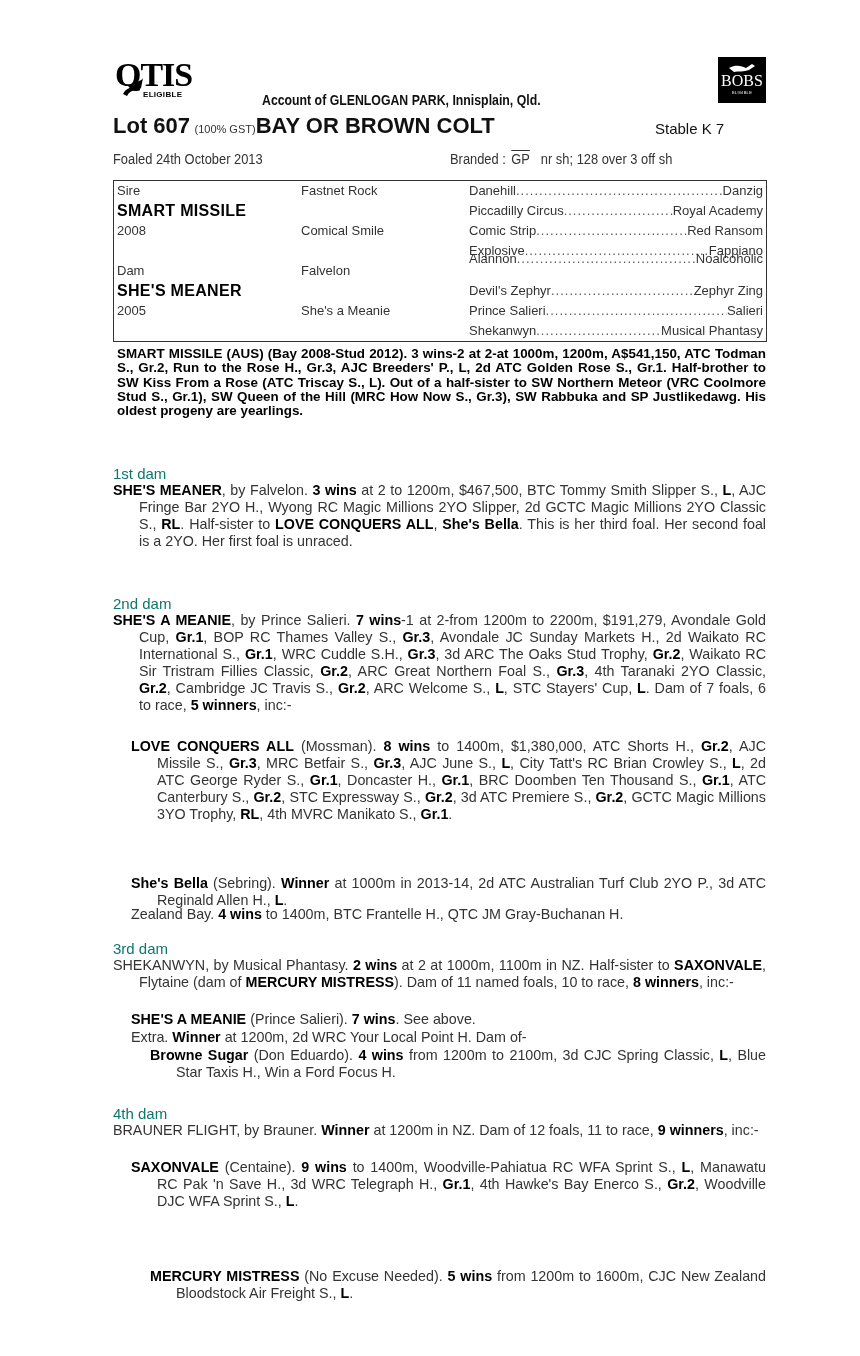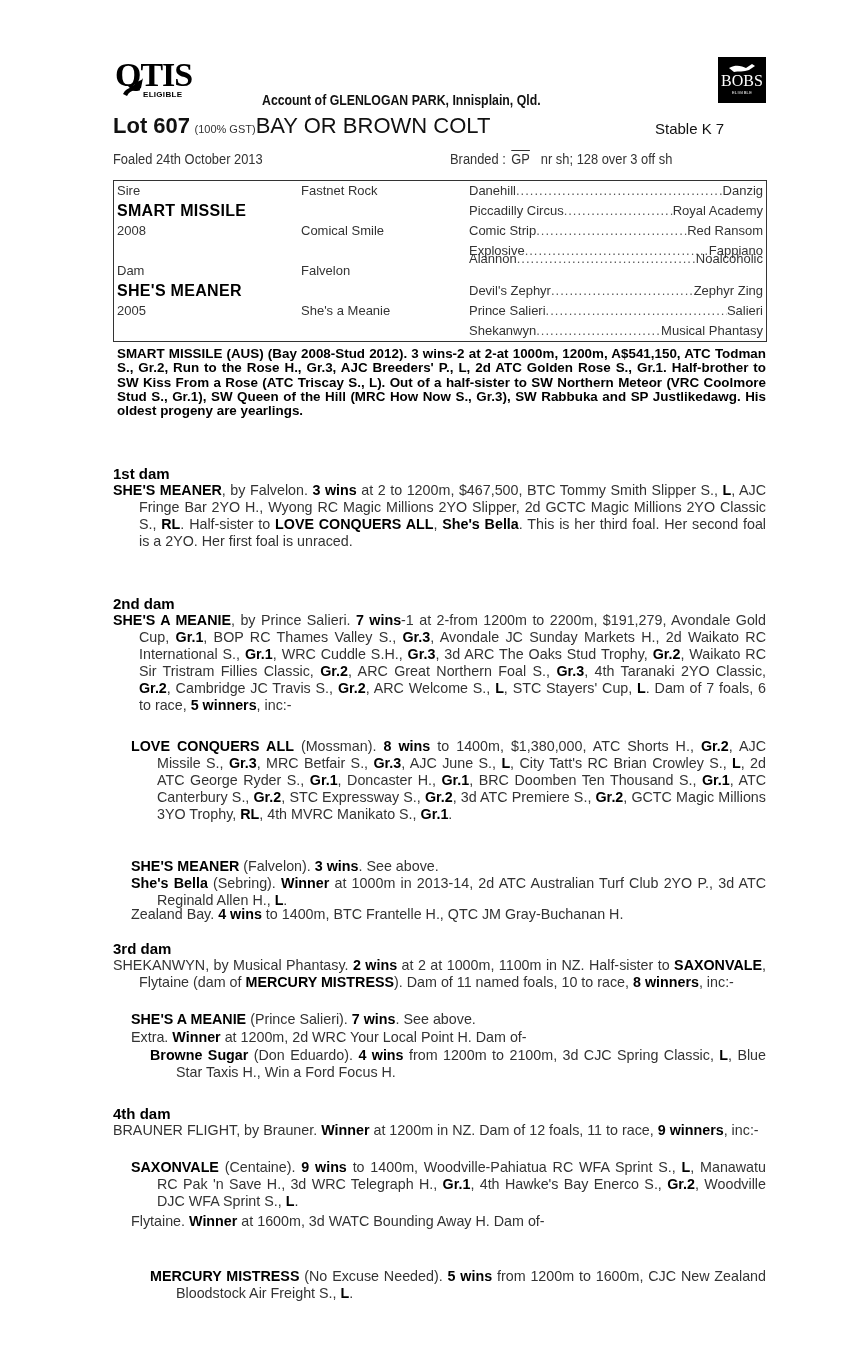--- a/index.html
+++ b/index.html
@@ -13,42 +13,42 @@
   .otis-horse { position: absolute; left: 6px; top: 14px; width: 24px; height: 22px; }
   .logo-bobs { position: absolute; left: 718px; top: 57px; width: 48px; height: 46px; background: #000; color: #fff; text-align: center; }
   .bobs-text { position: absolute; left: 0; right: 0; top: 18px; font-family: "Liberation Serif", serif; font-size: 16px; line-height: 12px; }
   .bobs-sub { position: absolute; left: 0; right: 0; top: 33px; font-size: 4px; letter-spacing: 0.3px; }
   .bobs-bird { position: absolute; left: 10px; top: 5px; width: 28px; height: 12px; }
 
   .account { position: absolute; left: 262px; top: 91px; font-size: 15px; font-weight: bold; transform: scaleX(0.82); transform-origin: left top; white-space: nowrap; }
   .lot-line { position: absolute; left: 113px; top: 113px; white-space: nowrap; }
   .lot-no { font-size: 22px; font-weight: bold; }
   .gst { font-size: 11px; color: #333; }
-  .colt { font-size: 22px; font-weight: normal; }
+  .colt { font-size: 22px; font-weight: bold; }
   .stable { position: absolute; left: 655px; top: 120px; font-size: 15px; font-weight: normal; white-space: nowrap; }
   .foaled { position: absolute; left: 113px; top: 151px; font-size: 14px; color: #333; white-space: nowrap; transform: scaleX(0.92); transform-origin: left top; }
   .branded { position: absolute; left: 450px; top: 151px; font-size: 14px; color: #333; white-space: nowrap; transform: scaleX(0.92); transform-origin: left top; }
   .brand-mark { position: relative; display: inline-block; text-decoration: overline; margin: 0 8px 0 2px; }
 
   
   .ped-box { position: absolute; left: 113px; top: 180px; width: 654px; height: 162px; border: 1.5px solid #333; box-sizing: border-box; }
   .ped-row { position: absolute; height: 20px; font-size: 13px; color: #333; white-space: nowrap; }
   .c1 { left: 3px; }
   .c2 { left: 187px; }
   .c3 { left: 355px; width: 294px; display: flex; }
   .c3 .a { flex: 0 0 auto; }
   .c3 .dots { flex: 1 1 auto; overflow: hidden; white-space: nowrap; letter-spacing: 1px; color: #555; }
   .c3 .b { flex: 0 0 auto; }
   .bold-name { font-weight: 900; font-size: 16px; color: #000; letter-spacing: 0.3px; }
 
   
   .sire-summary { position: absolute; left: 117px; top: 347px; width: 649px; font-size: 13.4px; font-weight: 900; line-height: 14.3px; text-align: justify; color: #000; }
 
   
-  .sec-title { position: absolute; left: 113px; font-size: 15px; font-weight: 700; color: #000000; }
+  .sec-title { position: absolute; left: 113px; font-size: 15px; font-weight: 400; color: #0f766e; }
   .para { position: absolute; font-size: 14.3px; line-height: 17.1px; color: #333; text-align: justify; }
   .para b { color: #000; font-weight: 900; }
   .hang { text-indent: -26px; }
 </style>
 </head>
 <body>
 
 <div class="page">
 
   <div class="logo-otis">
@@ -140,37 +140,35 @@
   <div class="sire-summary">SMART MISSILE (AUS) (Bay 2008-Stud 2012). 3 wins-2 at 2-at 1000m, 1200m, A$541,150, ATC Todman S., Gr.2, Run to the Rose H., Gr.3, AJC Breeders' P., L, 2d ATC Golden Rose S., Gr.1. Half-brother to SW Kiss From a Rose (ATC Triscay S., L). Out of a half-sister to SW Northern Meteor (VRC Coolmore Stud S., Gr.1), SW Queen of the Hill (MRC How Now S., Gr.3), SW Rabbuka and SP Justlikedawg. His oldest progeny are yearlings.</div>
 
   <div class="sec-title" style="top:465px">1st dam</div>
   <div class="para hang" style="left:139px; top:482px; width:627px;"><b>SHE'S MEANER</b><span>, by Falvelon. </span><b>3 wins</b><span> at 2 to 1200m, $467,500, BTC Tommy Smith Slipper S., </span><b>L</b><span>, AJC Fringe Bar 2YO H., Wyong RC Magic Millions 2YO Slipper, 2d GCTC Magic Millions 2YO Classic S., </span><b>RL</b><span>. Half-sister to </span><b>LOVE CONQUERS ALL</b><span>, </span><b>She's Bella</b><span>. This is her third foal. Her second foal is a 2YO. Her first foal is unraced.</span></div>
 
   <div class="sec-title" style="top:595px">2nd dam</div>
   <div class="para hang" style="left:139px; top:612px; width:627px;"><b>SHE'S A MEANIE</b><span>, by Prince Salieri. </span><b>7 wins</b><span>-1 at 2-from 1200m to 2200m, $191,279, Avondale Gold Cup, </span><b>Gr.1</b><span>, BOP RC Thames Valley S., </span><b>Gr.3</b><span>, Avondale JC Sunday Markets H., 2d Waikato RC International S., </span><b>Gr.1</b><span>, WRC Cuddle S.H., </span><b>Gr.3</b><span>, 3d ARC The Oaks Stud Trophy, </span><b>Gr.2</b><span>, Waikato RC Sir Tristram Fillies Classic, </span><b>Gr.2</b><span>, ARC Great Northern Foal S., </span><b>Gr.3</b><span>, 4th Taranaki 2YO Classic, </span><b>Gr.2</b><span>, Cambridge JC Travis S., </span><b>Gr.2</b><span>, ARC Welcome S., </span><b>L</b><span>, STC Stayers' Cup, </span><b>L</b><span>. Dam of 7 foals, 6 to race, </span><b>5 winners</b><span>, inc:-</span></div>
 
   <div class="para hang" style="left:157px; top:738px; width:609px;"><b>LOVE CONQUERS ALL</b><span> (Mossman). </span><b>8 wins</b><span> to 1400m, $1,380,000, ATC Shorts H., </span><b>Gr.2</b><span>, AJC Missile S., </span><b>Gr.3</b><span>, MRC Betfair S., </span><b>Gr.3</b><span>, AJC June S., </span><b>L</b><span>, City Tatt's RC Brian Crowley S., </span><b>L</b><span>, 2d ATC George Ryder S., </span><b>Gr.1</b><span>, Doncaster H., </span><b>Gr.1</b><span>, BRC Doomben Ten Thousand S., </span><b>Gr.1</b><span>, ATC Canterbury S., </span><b>Gr.2</b><span>, STC Expressway S., </span><b>Gr.2</b><span>, 3d ATC Premiere S., </span><b>Gr.2</b><span>, GCTC Magic Millions 3YO Trophy, </span><b>RL</b><span>, 4th MVRC Manikato S., </span><b>Gr.1</b><span>.</span></div>
 
-  <div class="para hang" style="left:157px; top:858px; width:609px;"><b>SHE'S MEANER</b><span> (Falvelon). </span><b>3 wins</b><span>. See above.</span></div>
 
   <div class="para hang" style="left:157px; top:875px; width:609px;"><b>She's Bella</b><span> (Sebring). </span><b>Winner</b><span> at 1000m in 2013-14, 2d ATC Australian Turf Club 2YO P., 3d ATC Reginald Allen H., </span><b>L</b><span>.</span></div>
 
   <div class="para" style="left:131px; top:906px; width:635px;"><span>Zealand Bay. </span><b>4 wins</b><span> to 1400m, BTC Frantelle H., QTC JM Gray-Buchanan H.</span></div>
 
   <div class="sec-title" style="top:940px">3rd dam</div>
   <div class="para hang" style="left:139px; top:957px; width:627px;"><span>SHEKANWYN, by Musical Phantasy. </span><b>2 wins</b><span> at 2 at 1000m, 1100m in NZ. Half-sister to </span><b>SAXONVALE</b><span>, Flytaine (dam of </span><b>MERCURY MISTRESS</b><span>). Dam of 11 named foals, 10 to race, </span><b>8 winners</b><span>, inc:-</span></div>
 
   <div class="para" style="left:131px; top:1011px; width:635px;"><b>SHE'S A MEANIE</b><span> (Prince Salieri). </span><b>7 wins</b><span>. See above.</span></div>
 
   <div class="para" style="left:131px; top:1029px; width:635px;"><span>Extra. </span><b>Winner</b><span> at 1200m, 2d WRC Your Local Point H. Dam of-</span></div>
 
   <div class="para hang" style="left:176px; top:1047px; width:590px;"><b>Browne Sugar</b><span> (Don Eduardo). </span><b>4 wins</b><span> from 1200m to 2100m, 3d CJC Spring Classic, </span><b>L</b><span>, Blue Star Taxis H., Win a Ford Focus H.</span></div>
 
   <div class="sec-title" style="top:1105px">4th dam</div>
   <div class="para hang" style="left:139px; top:1122px; width:627px;"><span>BRAUNER FLIGHT, by Brauner. </span><b>Winner</b><span> at 1200m in NZ. Dam of 12 foals, 11 to race, </span><b>9 winners</b><span>, inc:-</span></div>
 
   <div class="para hang" style="left:157px; top:1159px; width:609px;"><b>SAXONVALE</b><span> (Centaine). </span><b>9 wins</b><span> to 1400m, Woodville-Pahiatua RC WFA Sprint S., </span><b>L</b><span>, Manawatu RC Pak 'n Save H., 3d WRC Telegraph H., </span><b>Gr.1</b><span>, 4th Hawke's Bay Enerco S., </span><b>Gr.2</b><span>, Woodville DJC WFA Sprint S., </span><b>L</b><span>.</span></div>
 
-  <div class="para" style="left:131px; top:1213px; width:635px;"><span>Flytaine. </span><b>Winner</b><span> at 1600m, 3d WATC Bounding Away H. Dam of-</span></div>
 
   <div class="para hang" style="left:176px; top:1231px; width:590px;margin-top:37px;"><b>MERCURY MISTRESS</b><span> (No Excuse Needed). </span><b>5 wins</b><span> from 1200m to 1600m, CJC New Zealand Bloodstock Air Freight S., </span><b>L</b><span>.</span></div>
 
 </div>
 
 </body></html>

